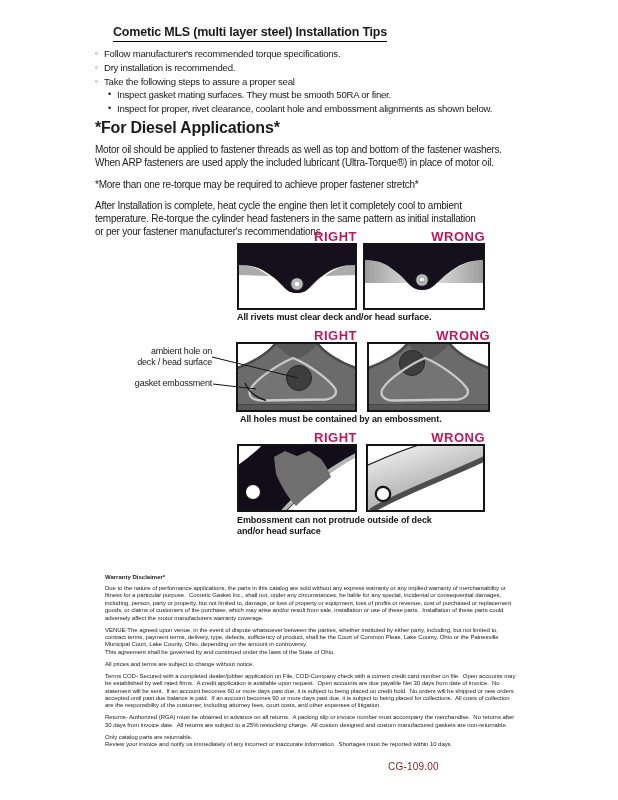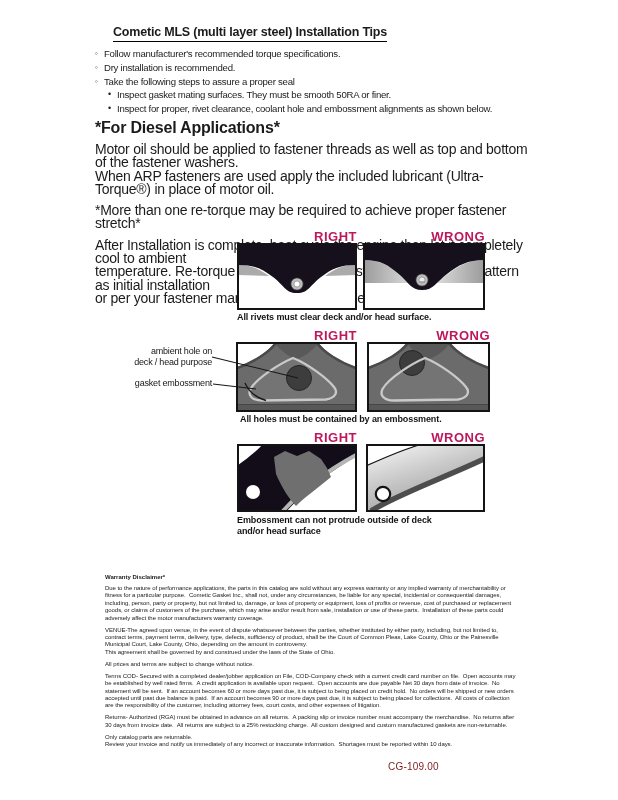--- a/index.html
+++ b/index.html
@@ -15,21 +15,21 @@
   }
   
   .bullets{left:95px;top:47px;font-size:9.6px;letter-spacing:-0.25px;line-height:13.8px;}
   .b-row{display:flex;}
   .b-row .mk{width:9px;flex:0 0 9px;font-size:8px;line-height:13.8px;}
   .b-row.sub{margin-left:13px;}
   .b-row.sub .mk{font-size:9px;}
   
   .diesel{left:95px;top:119px;width:440px;}
   .diesel h2{margin:0;font-size:16px;font-weight:700;letter-spacing:-0.2px;}
-  .diesel p{margin:6px 0 8px 0;font-size:14px;letter-spacing:-0.25px;line-height:13.3px;white-space:pre-line;}
+  .diesel p{margin:6px 0 8px 0;font-size:10px;letter-spacing:-0.25px;line-height:13.3px;white-space:pre-line;}
   
   .dlabel{font-size:13px;font-weight:700;letter-spacing:0.5px;color:#be185d;text-align:right;}
   .caption{font-size:9px;font-weight:700;letter-spacing:-0.1px;color:#141414;white-space:nowrap;}
   .diagram{position:absolute;}
   .diagram svg{display:block;}
   
   .ann{font-size:9px;letter-spacing:-0.2px;color:#161616;text-align:right;width:104px;left:108px;white-space:nowrap;}
   
   .legal{left:105px;top:574px;width:460px;color:#222;}
   .legal h3{margin:0 0 5px 0;font-size:6px;font-weight:700;}
@@ -115,21 +115,21 @@
       <rect x="1" y="1" width="120" height="65" fill="none" stroke="#141414" stroke-width="2"></rect>
     </svg>
   </div>
 
   <div class="abs caption" style="left:237px;top:312px">All rivets must clear deck and/or head surface.</div>
 
   <div class="abs dlabel" style="left:236px;top:328px;width:121px">RIGHT</div>
   <div class="abs dlabel" style="left:367px;top:328px;width:123px">WRONG</div>
 
   <div class="abs ann" style="top:346px">ambient hole on</div>
-  <div class="abs ann" style="top:357px">deck / head purpose</div>
+  <div class="abs ann" style="top:357px">deck / head surface</div>
   <div class="abs ann" style="top:378px">gasket embossment</div>
 
   <div class="diagram" style="left:236px;top:342px">
     <svg width="121" height="70" viewBox="0 0 121 70">
       <rect width="121" height="70" fill="#6b6b6b"></rect>
       <path d="M38,0 H83 C76,10 64,17 60.5,17 C57,17 45,10 38,0 Z" fill="#595959"></path>
       <path d="M0,0 H39 C32,10 17,20 0,25 Z" fill="#ffffff"></path>
       <path d="M40.5,0.5 C33.5,10 18,20.5 0,26.5" stroke="#4a4a4a" stroke-width="2.5" fill="none"></path>
       <path d="M121,0 H82 C89,10 104,20 121,25 Z" fill="#ffffff"></path>
       <path d="M80.5,0.5 C87.5,10 103,20.5 121,26.5" stroke="#4a4a4a" stroke-width="2.5" fill="none"></path>

